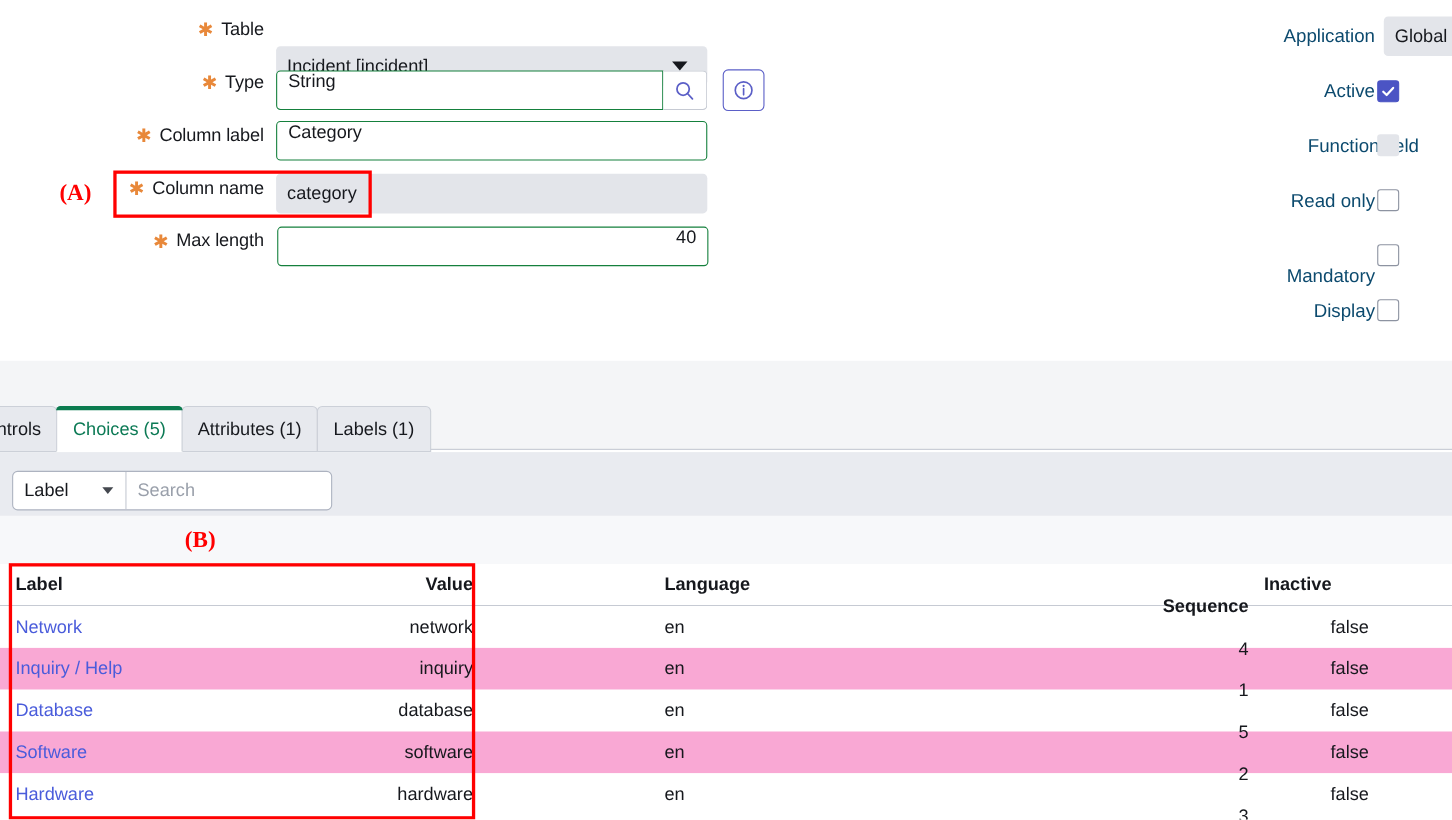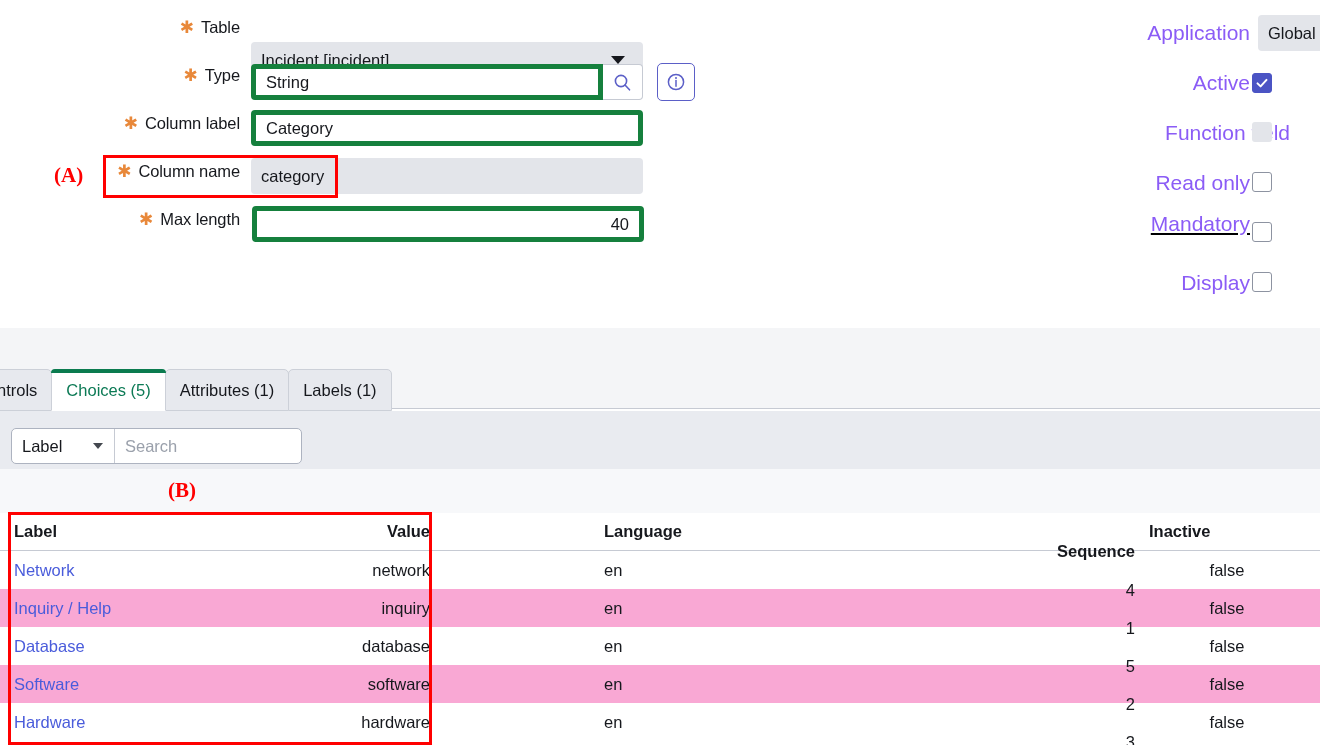--- a/index.html
+++ b/index.html
@@ -22,22 +22,22 @@
     white-space: nowrap; letter-spacing: -0.1px;
   }
   .req {
     color: #e8883a; font-size: 17px; margin-right: 7px;
     display: inline-block; line-height: 1;
   }
 
   .fctl { position: absolute; }
 
   .input-box {
-    height: 36px; background: #fff; border: 5px solid #15803d;
-    border-radius: 4px; display: flex; align-items: center;
+    height: 36px; background: #fff; border: 1px solid #15803d;
+    border-radius: 4px; display: flex; 
     padding: 0 10px; font-size: 16.5px; color: #16181d;
   }
   .readonly-box {
     height: 36px; background: #e3e5ea; border: none;
     border-radius: 4px; display: flex; align-items: center;
     padding: 0 10px; font-size: 16.5px; color: #16181d;
   }
   .num-right { justify-content: flex-end; }
 
   .sel-arrow {
@@ -50,21 +50,21 @@
     width: 40px; height: 36px; border: 1px solid #c6cad3; border-left: none;
     border-radius: 0 4px 4px 0; background: #fff;
     display: flex; align-items: center; justify-content: center;
   }
   .info-btn {
     width: 38px; height: 38px; border: 1px solid #5b5fc7; border-radius: 5px;
     background: #fff; display: flex; align-items: center; justify-content: center;
   }
 
   
-  .rlabel { font-size: 21px; color: #8b5cf6; text-align: right; white-space: nowrap; }
+  .rlabel { font-size: 17px; color: #0c4a6e; text-align: right; white-space: nowrap; }
   .cbox {
     width: 20px; height: 20px; border: 1px solid #8d93a1; border-radius: 3px;
     background: #fff;
   }
   .cbox.checked {
     background: #4b54c4; border-color: #4b54c4;
     display: flex; align-items: center; justify-content: center;
   }
   .cbox.disabled { background: #e3e5ea; border: none; }
   .cbox .tick { display: block; }
@@ -233,21 +233,21 @@
     <div style="position:absolute; left:1100px; top:120px; width:190px; height:26px; display:flex; align-items:center; justify-content:flex-end;">
       <span class="rlabel">Function field</span>
     </div>
     <div class="cbox disabled" style="position:absolute; left:1252px; top:122px;"></div>
 
     <div style="position:absolute; left:1060px; top:170px; width:190px; height:26px; display:flex; align-items:center; justify-content:flex-end;">
       <span class="rlabel">Read only</span>
     </div>
     <div class="cbox" style="position:absolute; left:1252px; top:172px;"></div>
 
-    <div style="position:absolute; left:1060px; top:212px; width:190px; height:26px; display:flex; align-items:flex-start; justify-content:flex-end;text-decoration:underline;">
+    <div style="position:absolute; left:1060px; top:235px; width:190px; height:26px; display:flex; align-items:flex-end; justify-content:flex-end;">
       <span class="rlabel">Mandatory</span>
     </div>
     <div class="cbox" style="position:absolute; left:1252px; top:222px;"></div>
 
     <div style="position:absolute; left:1060px; top:270px; width:190px; height:26px; display:flex; align-items:center; justify-content:flex-end;">
       <span class="rlabel">Display</span>
     </div>
     <div class="cbox" style="position:absolute; left:1252px; top:272px;"></div>
   </div>
 

